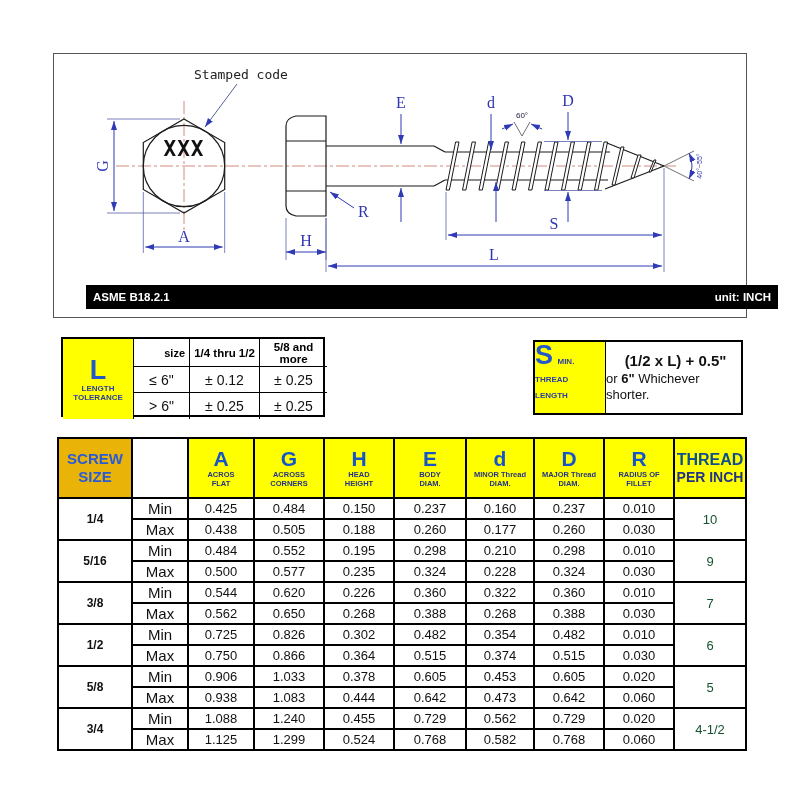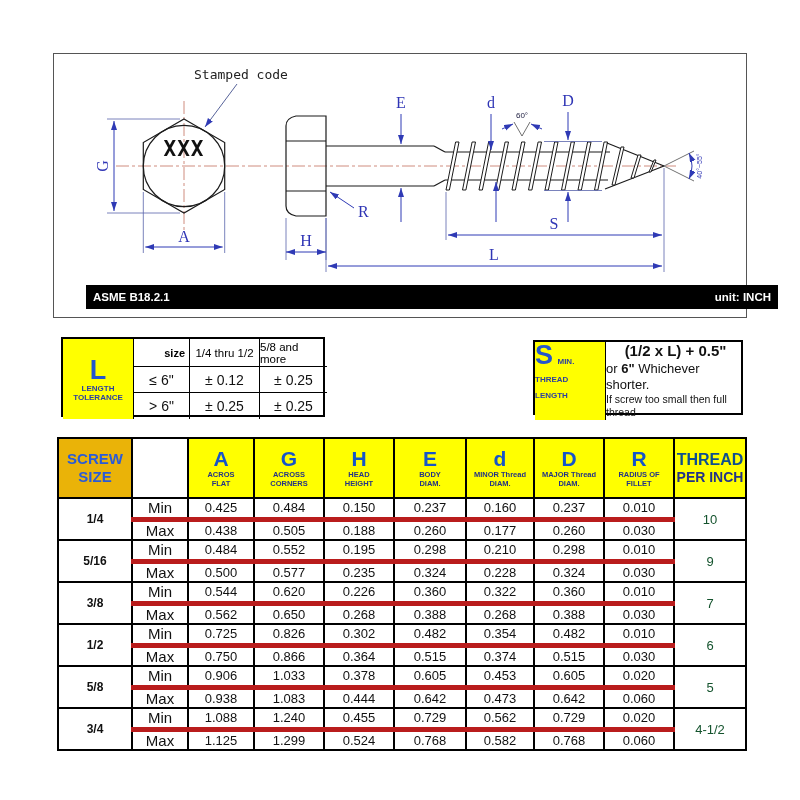--- a/index.html
+++ b/index.html
@@ -32,21 +32,21 @@
            display:grid;grid-template-columns:70px 56px 70px 68px;
            grid-template-rows:27px 26px 27px;border:2px solid #000;box-sizing:border-box;
            background:#fff;}
   .l-table>div{border-left:1.5px solid #000;border-top:1.5px solid #000;
                display:flex;align-items:center;justify-content:center;box-sizing:border-box;}
   .l-table>div.nl{border-left:none;} .l-table>div.nt{border-top:none;}
   .key-cell{background:#ffff00;flex-direction:column;line-height:1;}
   .key-letter{font-size:27px;font-weight:bold;color:#2456cc;font-family:"Liberation Sans",sans-serif;}
   .key-cap{font-size:8px;font-weight:bold;color:#2c3fa0;margin-top:1px;}
   .lt-size{justify-content:flex-end !important;padding-right:4px;font-weight:bold;font-size:11px;}
-  .lt-head{font-weight:normal;font-size:11.5px;}
+  .lt-head{font-weight:bold;font-size:11.5px;text-align:center;}
   .lt-val{font-size:14px;color:#111;}
 
   
   .s-box{position:absolute;left:533px;top:340px;width:210px;height:75px;
          display:grid;grid-template-columns:70px 140px;border:2px solid #000;
          box-sizing:border-box;background:#fff;}
   .s-right{border-left:1.5px solid #000;display:flex;flex-direction:column;
            align-items:center;justify-content:center;box-sizing:border-box;line-height:1.25;}
   .s-f1{font-size:15px;font-weight:bold;color:#111;}
   .s-f2{font-size:13px;color:#111;}
@@ -63,21 +63,21 @@
   th.empty{background:#fff;}
   .col-letter{font-size:21px;font-weight:bold;color:#1655c8;line-height:1.05;}
   .col-sub{font-size:7.5px;font-weight:bold;color:#233387;line-height:1.25;}
   .thread-title{font-size:16px;font-weight:bold;color:#0f4f8f;line-height:1.1;}
   .thread-sub{font-size:14px;font-weight:bold;color:#233387;}
   td.size{font-weight:bold;font-size:12px;color:#111;}
   td.mm{font-size:15px;color:#111;}
   td.val{font-size:13px;color:#111;}
   td.tpi{font-size:13px;color:#14532d;}
   tr.rmin td{border-top:2.5px solid #000;height:21px;}
-  tr.rmax td{border-top:5px solid #b91c1c;height:21px;}
+  tr.rmax td{border-top:1px solid #b91c1c;height:21px;}
 </style>
 </head>
 <body>
 
 <div id="canvas">
 
   <div class="drawing-box">
     <svg width="694" height="240" viewBox="0 0 694 240">
       <defs>
         <marker id="ar" markerWidth="11" markerHeight="8" refX="9" refY="3" orient="auto-start-reverse" markerUnits="userSpaceOnUse">
@@ -234,21 +234,20 @@
 
   <div class="s-box">
     <div class="key-cell">
       <span class="key-letter">S</span>
       <span class="key-cap">MIN. THREAD</span>
       <span class="key-cap">LENGTH</span>
     </div>
     <div class="s-right">
       <span class="s-f1">(1/2 x L) + 0.5"</span>
       <span class="s-f2"><span>or </span><b>6"</b><span> Whichever shorter.</span></span>
-      <span class="s-f3">If screw too small then full thread</span>
     </div>
   </div>
 
   <div class="spec-wrap">
     <table class="spec">
       <colgroup>
         <col style="width:74px">
           <col style="width:56px">
           <col style="width:66px">
         <col style="width:70px">

